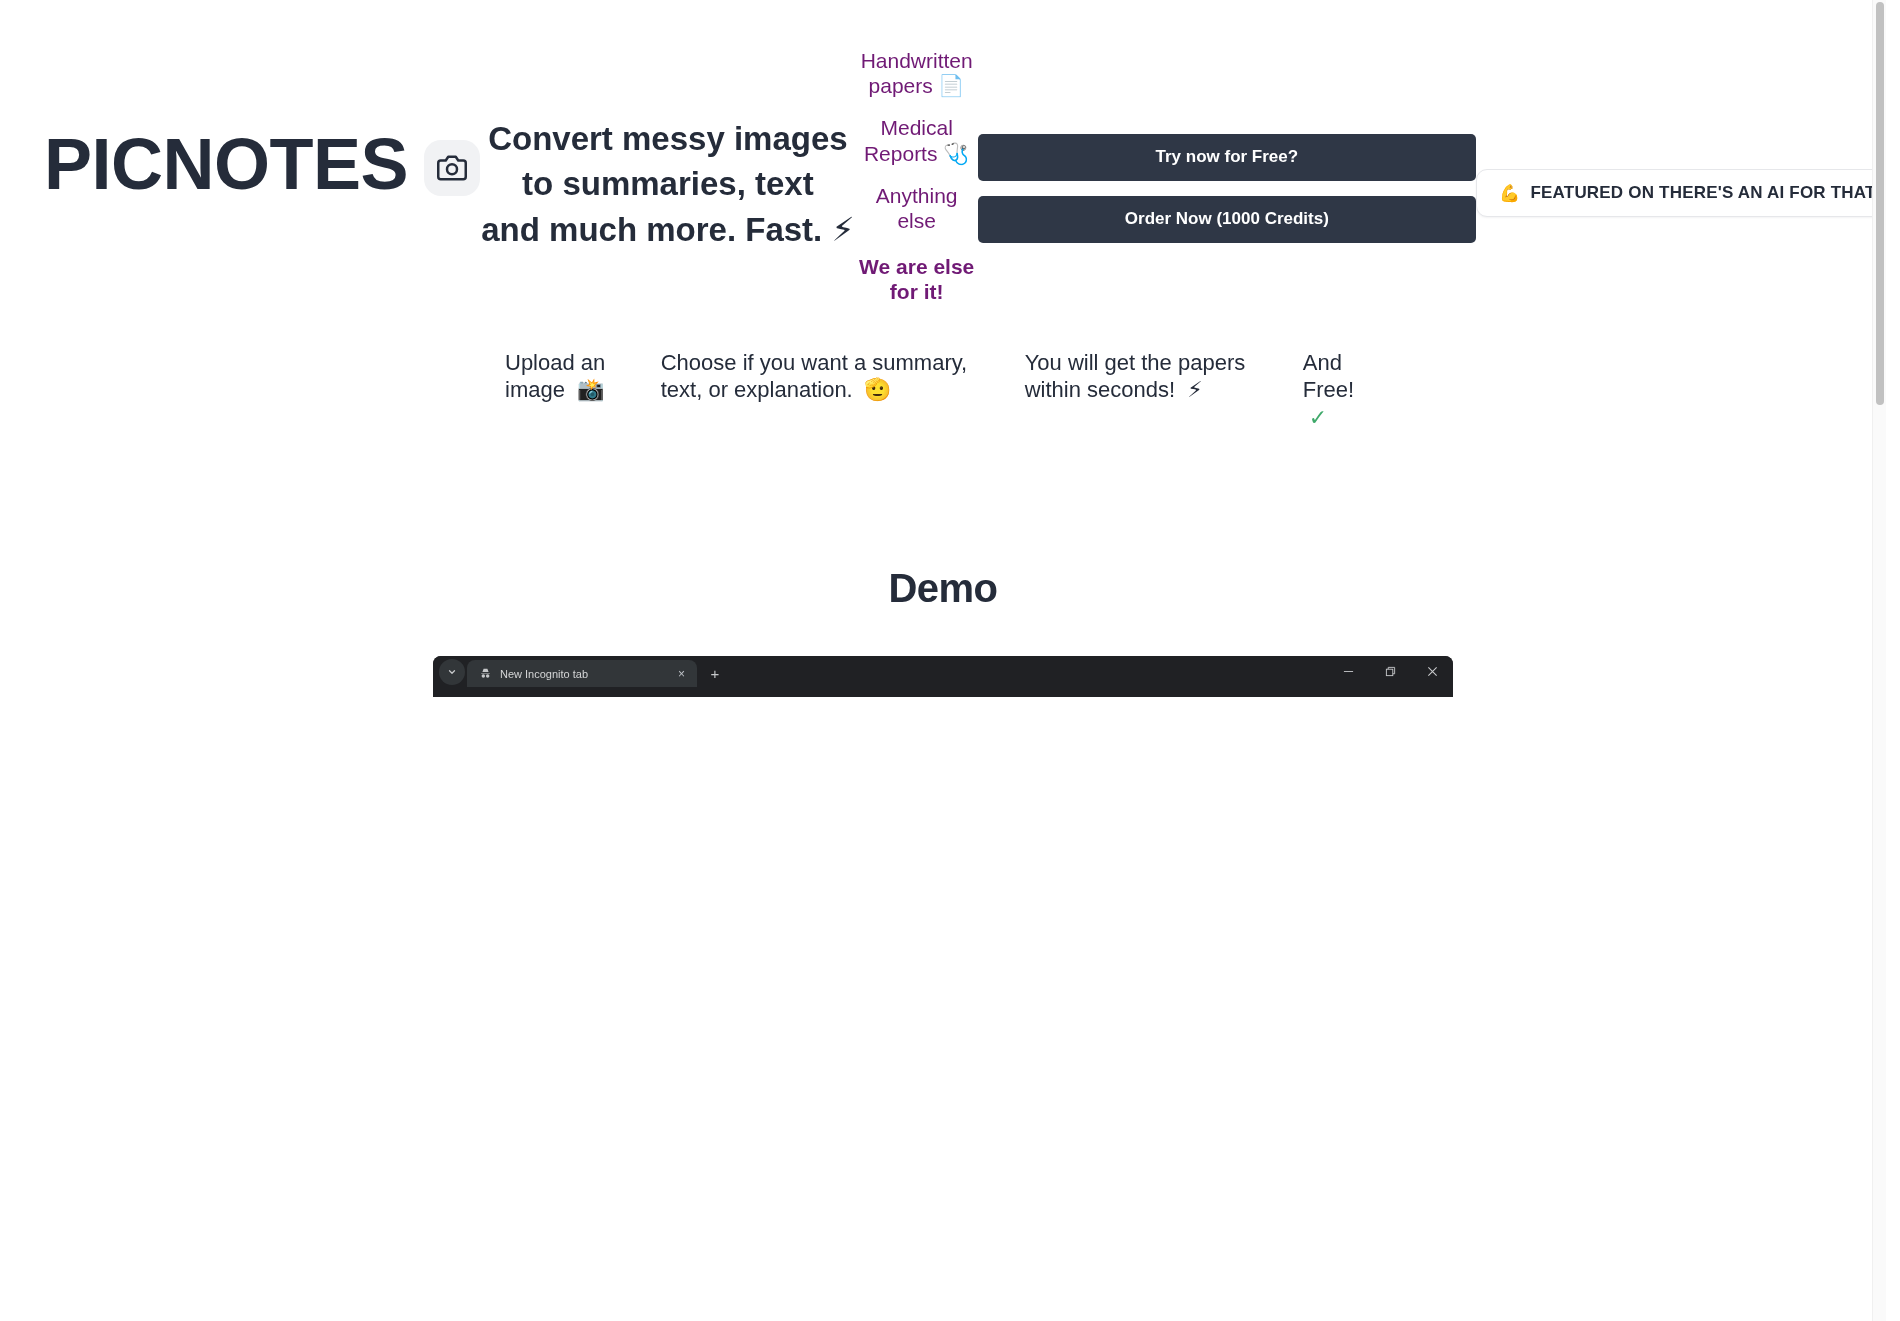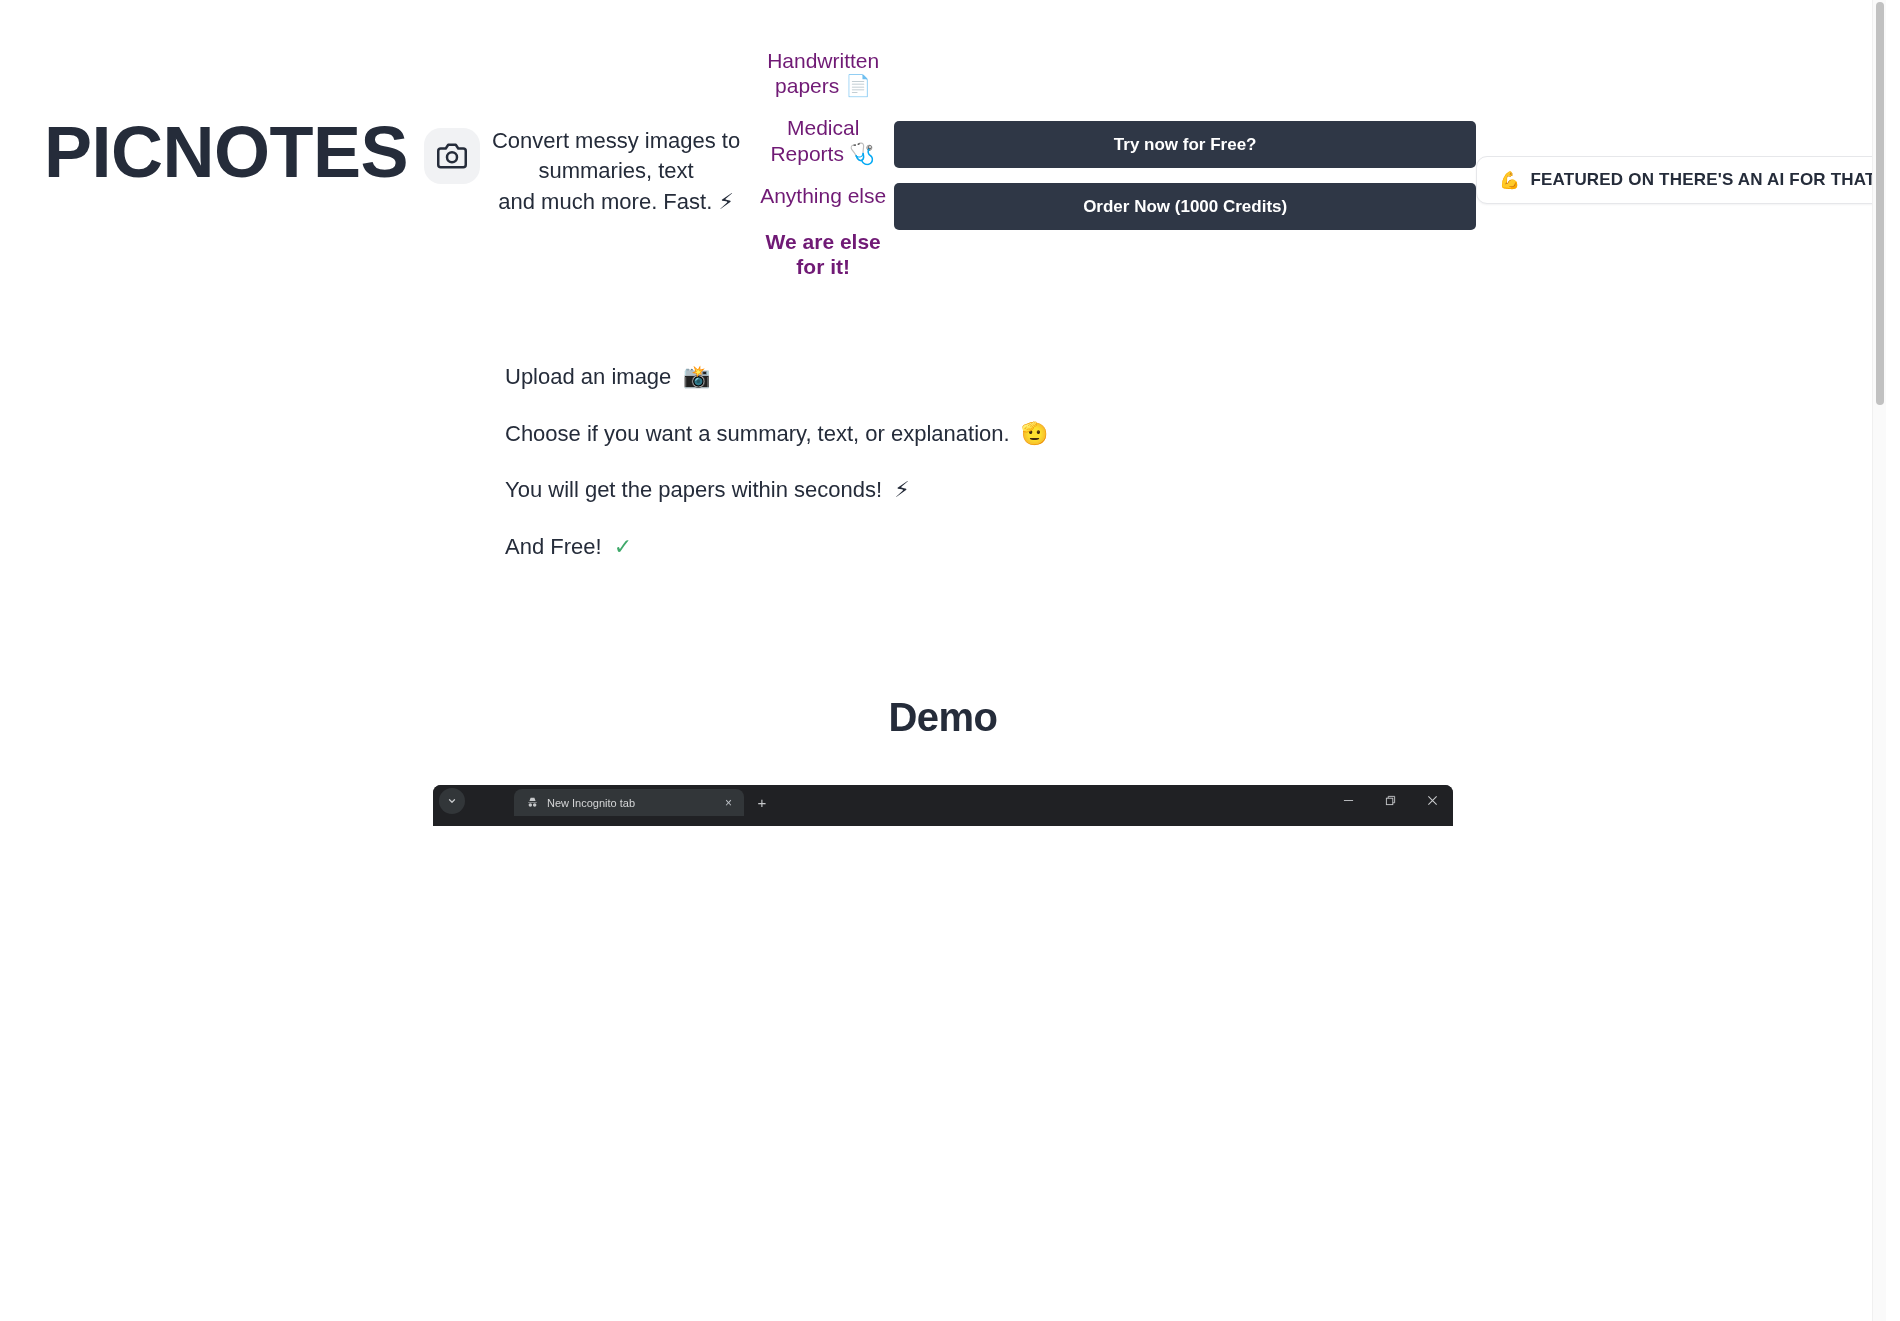--- a/index.html
+++ b/index.html
@@ -58,23 +58,23 @@
     background: #f1f2f4;
     display: flex;
     align-items: center;
     justify-content: center;
     margin-top: 6px;
   }
   .camera-badge svg { display: block; }
 
   .subtitle {
     margin-top: 38px;
-    font-size: 22px;
+    font-size: 33px;
     line-height: 1.38;
-    font-weight: 400;
+    font-weight: 700;
     text-align: center;
     color: #252c3a;
     max-width: 640px;
   }
 
   .feature-list {
     margin-top: 22px;
     display: flex;
     flex-direction: column;
     align-items: center;
@@ -131,23 +131,23 @@
     font-weight: 700;
     letter-spacing: 0.2px;
     color: #252c3a;
     cursor: pointer;
   }
   .featured-badge .fb-text { white-space: nowrap; }
 
   
   .steps {
     width: 876px;
-    margin: 84px auto 0 auto;
-    display: flex;
-    flex-direction: column;
+    margin: 44px auto 0 auto;
+    display: flex;
+    flex-direction: row;
     gap: 29px;
   }
   .step-item {
     font-size: 22px;
     line-height: 1.25;
     font-weight: 400;
     color: #252c3a;
   }
   .step-item .emoji { margin-left: 6px; }
   .check { color: #3fa96a; font-weight: 400; }
@@ -192,21 +192,20 @@
   .browser-tab {
     height: 27px;
     min-width: 230px;
     background: #323639;
     border-radius: 8px 8px 0 0;
     display: flex;
     align-items: center;
     gap: 8px;
     padding: 0 8px 0 11px;
     flex: 0 0 auto;
-    margin-left: 47px;
   }
   .tab-favicon {
     width: 14px; height: 14px;
     display: flex; align-items: center; justify-content: center;
     flex: 0 0 auto;
   }
   .tab-title {
     color: #d4d5d6;
     font-size: 11px;
     white-space: nowrap;

